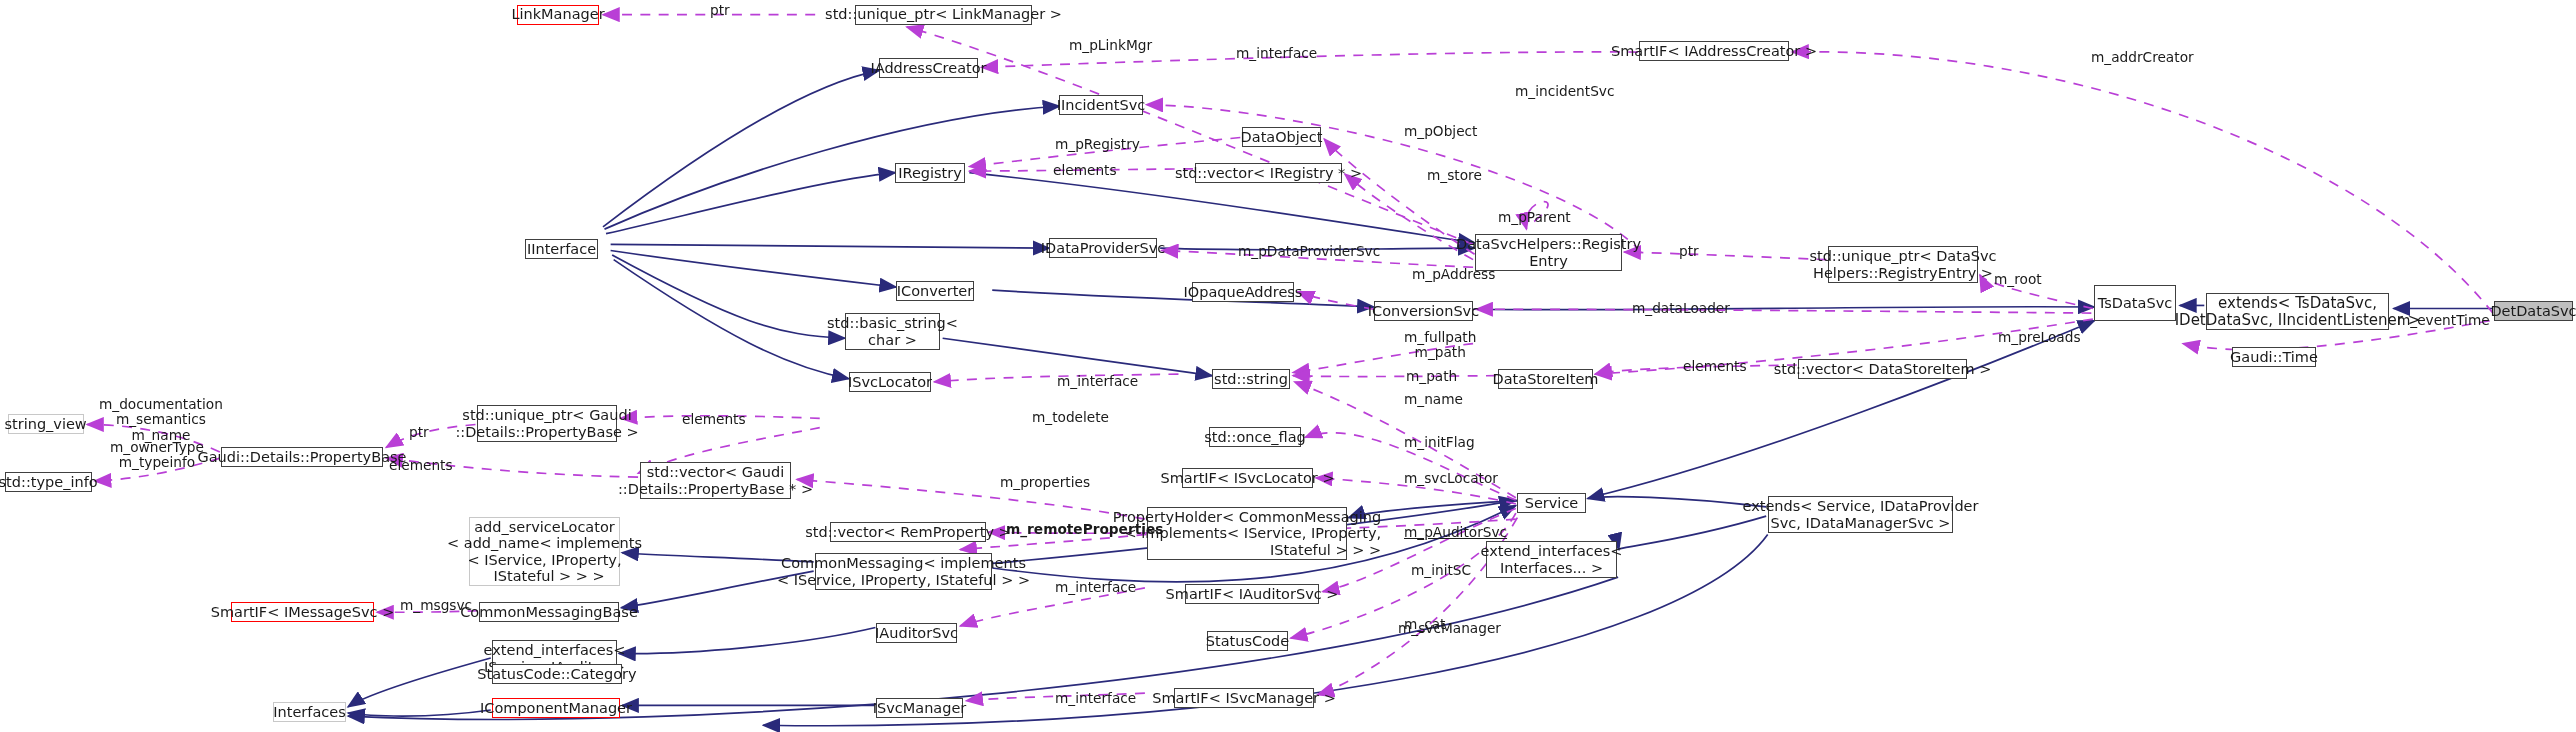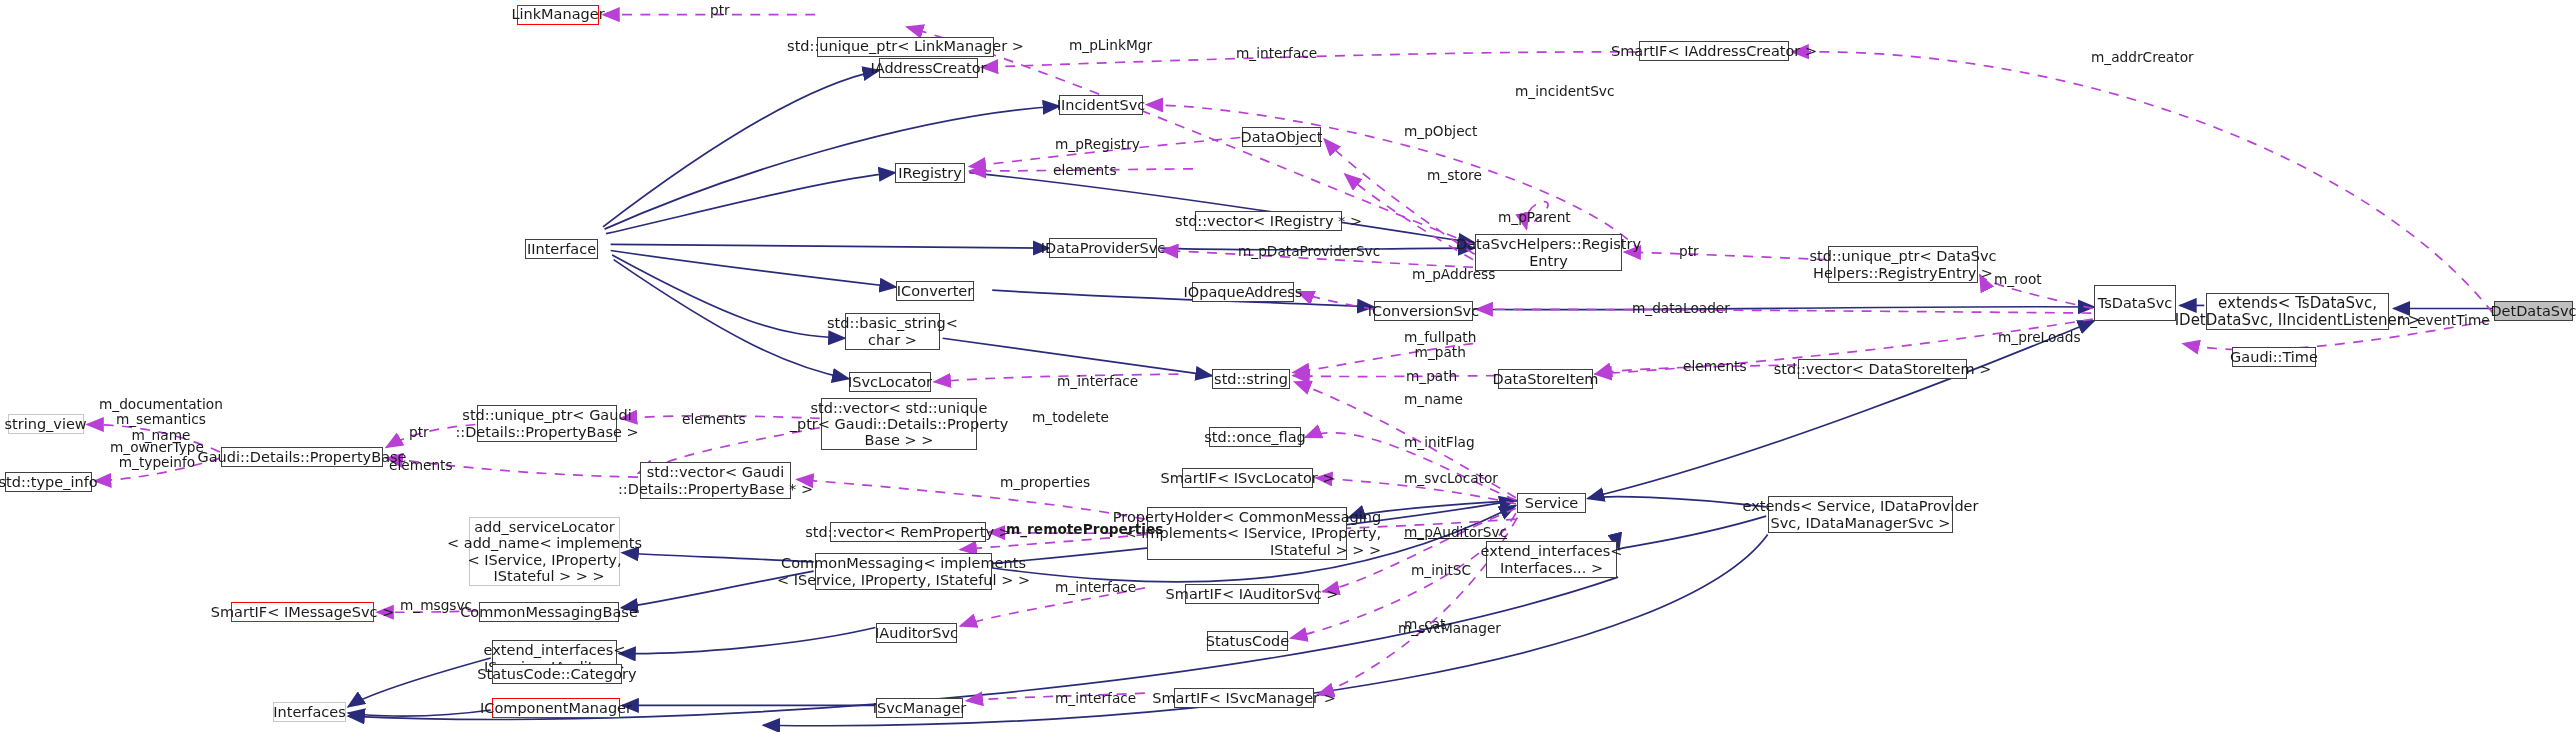--- a/index.html
+++ b/index.html
@@ -96,27 +96,27 @@
       <path d="M1074,548 C1000,545 900,542 813,548"></path>
       <path d="M623,556 C580,560 540,566 506,586"></path>
       <path d="M1074,560 C1000,575 900,590 836,620"></path>
       <path d="M836,625 C700,622 600,612 506,600"></path>
       <path d="M288,592 C240,570 180,556 114,556"></path>
       <path d="M288,600 C240,615 180,628 124,630"></path>
       <path d="M626,800 C580,802 540,802 494,802"></path>
     </g>
   </svg>
 <div class="node red" style="left: 517px; top: 4.6px; width: 82px; height: 20px;">LinkManager</div>
-    <div class="node thick" style="left: 817px; top: 4.6px; width: 177px; height: 20px; margin-top: 32px;">std::unique_ptr&lt; LinkManager &gt;</div>
+    <div class="node thick" style="left: 855px; top: 4.6px; width: 177px; height: 20px;">std::unique_ptr&lt; LinkManager &gt;</div>
     <div class="node thick" style="left: 879px; top: 58px; width: 99px; height: 20px;">IAddressCreator</div>
     <div class="node thick" style="left: 1639px; top: 41px; width: 150px; height: 20px;">SmartIF&lt; IAddressCreator &gt;</div>
     <div class="node thick" style="left: 1059px; top: 95px; width: 84px; height: 20px;">IIncidentSvc</div>
     <div class="node thick" style="left: 1242px; top: 127px; width: 79px; height: 20px;">DataObject</div>
     <div class="node thick" style="left: 895px; top: 163px; width: 70px; height: 20px;">IRegistry</div>
-    <div class="node thick" style="left: 1195px; top: 163px; width: 147px; height: 20px; margin-top: 48px;">std::vector&lt; IRegistry * &gt;</div>
+    <div class="node thick" style="left: 1195px; top: 163px; width: 147px; height: 20px;">std::vector&lt; IRegistry * &gt;</div>
     <div class="node thick" style="left: 525px; top: 239px; width: 73px; height: 20px;">IInterface</div>
     <div class="node thick" style="left: 1049px; top: 238px; width: 108px; height: 20px;">IDataProviderSvc</div>
     <div class="node thick" style="left: 1475px; top: 234px; width: 147px; height: 37px; font-size: 14.5px; text-align: center;">DataSvcHelpers::Registry
 Entry</div>
     <div class="node thick" style="left: 1828px; top: 246px; width: 150px; height: 37px; font-size: 14.5px;">std::unique_ptr&lt; DataSvc
 Helpers::RegistryEntry &gt;</div>
     <div class="node thick" style="left: 896px; top: 281px; width: 78px; height: 20px;">IConverter</div>
     <div class="node thick" style="left: 1192px; top: 282px; width: 102px; height: 20px;">IOpaqueAddress</div>
     <div class="node thick" style="left: 1374px; top: 301px; width: 99px; height: 20px;">IConversionSvc</div>
     <div class="node thick" style="left: 2094px; top: 285px; width: 82px; height: 36px;">TsDataSvc</div>
@@ -126,23 +126,20 @@
     <div class="node thick" style="left: 845px; top: 313px; width: 95px; height: 37px; font-size: 14.5px;">std::basic_string&lt;
 char &gt;</div>
     <div class="node thick" style="left: 1212px; top: 369px; width: 78px; height: 20px;">std::string</div>
     <div class="node thick" style="left: 1498px; top: 369px; width: 95px; height: 20px;">DataStoreItem</div>
     <div class="node thick" style="left: 1798px; top: 359px; width: 169px; height: 20px;">std::vector&lt; DataStoreItem &gt;</div>
     <div class="node thick" style="left: 2232px; top: 347px; width: 84px; height: 20px;">Gaudi::Time</div>
     <div class="node thick" style="left: 849px; top: 372px; width: 82px; height: 20px;">ISvcLocator</div>
     <div class="node grayborder" style="left: 7.6px; top: 414px; width: 76px; height: 20px;">string_view</div>
     <div class="node thick" style="left: 477px; top: 405px; width: 140px; height: 37px; font-size: 14.5px;">std::unique_ptr&lt; Gaudi
 ::Details::PropertyBase &gt;</div>
-    <div class="node thick" style="left: 821px; top: 398px; width: 156px; height: 52px; font-size: 14.5px;">std::vector&lt; std::unique
-_ptr&lt; Gaudi::Details::Property
-Base &gt; &gt;</div>
     <div class="node thick" style="left: 1209px; top: 427px; width: 92px; height: 20px;">std::once_flag</div>
     <div class="node thick" style="left: 221px; top: 447px; width: 162px; height: 20px;">Gaudi::Details::PropertyBase</div>
     <div class="node thick" style="left: 4.6px; top: 472px; width: 87px; height: 20px;">std::type_info</div>
     <div class="node thick" style="left: 1182px; top: 468px; width: 131px; height: 20px;">SmartIF&lt; ISvcLocator &gt;</div>
     <div class="node thick" style="left: 640px; top: 462px; width: 151px; height: 37px; font-size: 14.5px;">std::vector&lt; Gaudi
 ::Details::PropertyBase * &gt;</div>
     <div class="node thick" style="left: 1517px; top: 493px; width: 69px; height: 20px;">Service</div>
     <div class="node thick" style="left: 1768px; top: 496px; width: 185px; height: 37px; font-size: 14.5px;">extends&lt; Service, IDataProvider
 Svc, IDataManagerSvc &gt;</div>
     <div class="node grayborder" style="left: 469px; top: 517px; width: 151px; height: 69px; font-size: 14.5px;">add_serviceLocator

